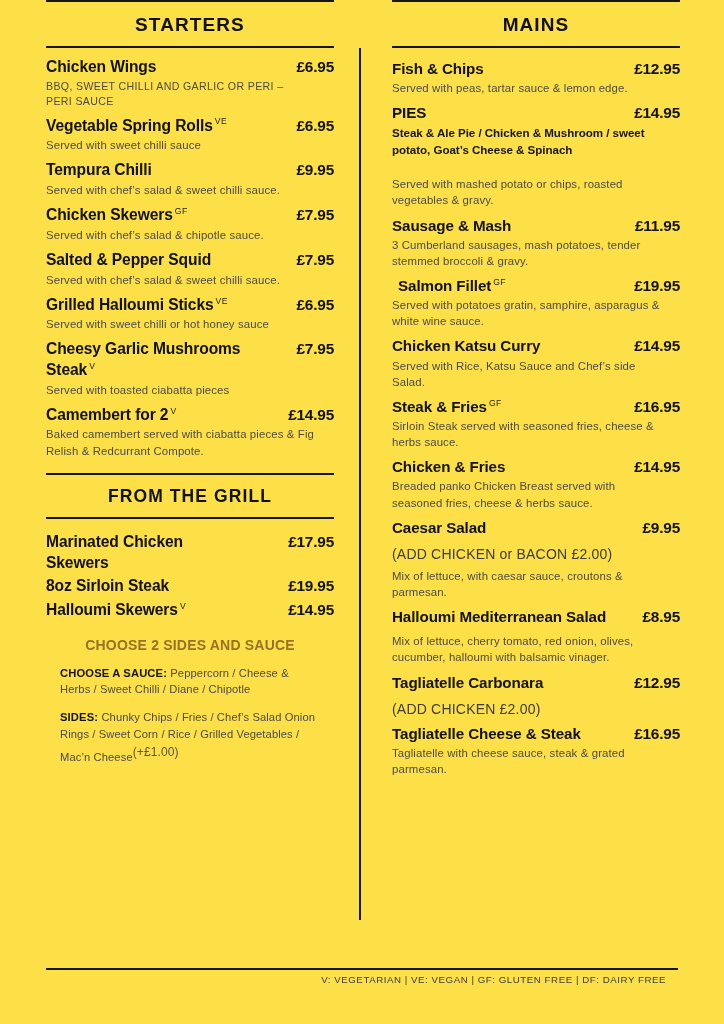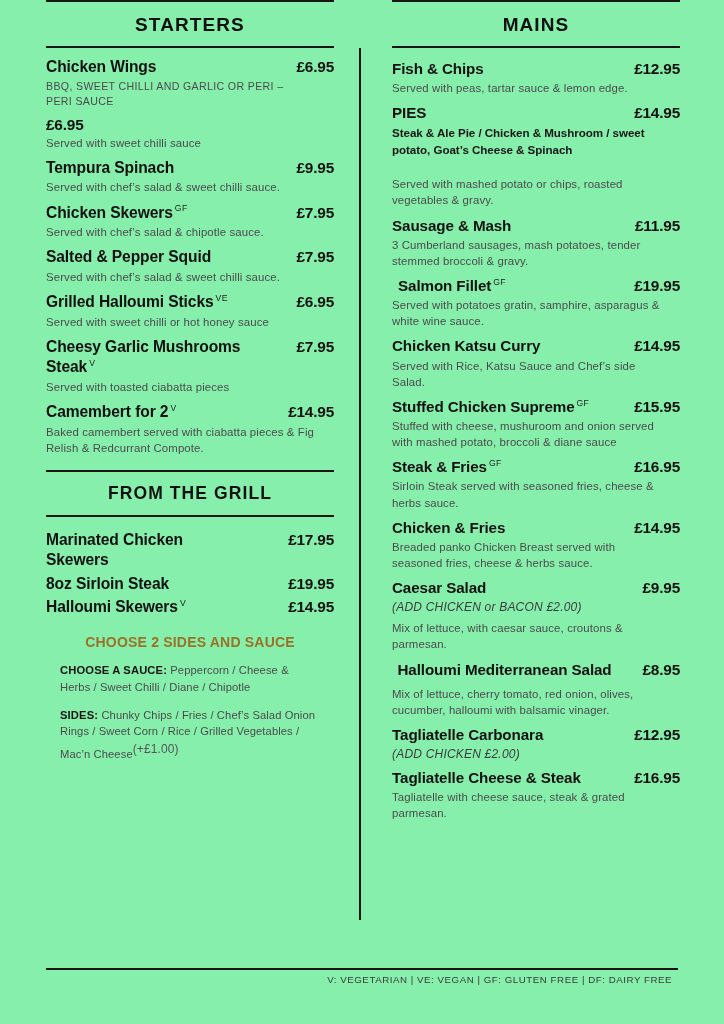--- a/index.html
+++ b/index.html
@@ -12,21 +12,21 @@
     height: 1024px;
     position: relative;
     font-family: "Liberation Sans", sans-serif;
     color: #1a1a1a;
     overflow: hidden;
   }
 
   .page {
     position: absolute;
     inset: 0;
-    background: #86efac;
+    background: #fde047;
   }
 
   
   .col {
     position: absolute;
     top: 0;
   }
   .col-left  { left: 46px;  width: 288px; }
   .col-right { left: 392px; width: 288px; }
 
@@ -118,25 +118,24 @@
   .item-desc.wide { max-width: 276px; }
   .item-desc.bold {
     font-weight: 700;
     color: #161616;
     font-size: 11.6px;
     letter-spacing: -0.05px;
     max-width: 284px;
     margin-top: 2px;
   }
   .item-sub {
-    font-size: 12px;
+    font-size: 14px;
     color: #3d3d3d;
     letter-spacing: 0.2px;
-    margin-top: 2px;
-    font-style: italic;
+    margin-top: 8px;
   }
 
   
   .col-left  .item { margin-bottom: 7px; }
   .col-right .item { margin-bottom: 7px; }
 
   .indent { padding-left: 6px; }
 
   
   .grill-items .item { margin-bottom: 3px; }
@@ -173,21 +172,21 @@
   .footer-rule {
     position: absolute;
     left: 46px;
     top: 968px;
     width: 632px;
     height: 2px;
     background: #161616;
   }
   .footer-key {
     position: absolute;
-    left: 40px;
+    left: 34px;
     top: 974px;
     width: 632px;
     text-align: right;
     font-size: 9.7px;
     letter-spacing: 0.55px;
     color: #3a3a3a;
   }
 </style>
 </head>
 <body>
@@ -208,28 +207,29 @@
         <div class="item">
           <div class="item-row">
             <div class="item-name"><span>Chicken Wings</span></div>
             <div class="item-price">£6.95</div>
           </div>
           <div class="item-desc caps">BBQ, SWEET CHILLI AND GARLIC OR PERI – PERI SAUCE</div>
         </div>
 
         <div class="item">
           <div class="item-row">
+            <div class="item-name"><span>Vegetable Spring Rolls</span><span class="sup">VE</span></div>
             <div class="item-price">£6.95</div>
           </div>
           <div class="item-desc">Served with sweet chilli sauce</div>
         </div>
 
         <div class="item">
           <div class="item-row">
-            <div class="item-name"><span>Tempura Spinach</span></div>
+            <div class="item-name"><span>Tempura Chilli</span></div>
             <div class="item-price">£9.95</div>
           </div>
           <div class="item-desc">Served with chef’s salad &amp; sweet chilli sauce.</div>
         </div>
 
         <div class="item">
           <div class="item-row">
             <div class="item-name"><span>Chicken Skewers</span><span class="sup">GF</span></div>
             <div class="item-price">£7.95</div>
           </div>
@@ -359,27 +359,20 @@
         </div>
 
         <div class="item">
           <div class="item-row">
             <div class="item-name r"><span>Chicken Katsu Curry</span></div>
             <div class="item-price">£14.95</div>
           </div>
           <div class="item-desc wide">Served with Rice, Katsu Sauce and Chef’s side Salad.</div>
         </div>
 
-        <div class="item">
-          <div class="item-row">
-            <div class="item-name r"><span>Stuffed Chicken Supreme</span><span class="sup">GF</span></div>
-            <div class="item-price">£15.95</div>
-          </div>
-          <div class="item-desc wide">Stuffed with cheese, mushuroom and onion served with mashed potato, broccoli &amp; diane sauce</div>
-        </div>
 
         <div class="item">
           <div class="item-row">
             <div class="item-name r"><span>Steak &amp; Fries</span><span class="sup">GF</span></div>
             <div class="item-price">£16.95</div>
           </div>
           <div class="item-desc wide">Sirloin Steak served with seasoned fries, cheese &amp; herbs sauce.</div>
         </div>
 
         <div class="item">
@@ -394,21 +387,21 @@
           <div class="item-row">
             <div class="item-name r"><span>Caesar Salad</span></div>
             <div class="item-price">£9.95</div>
           </div>
           <div class="item-sub">(ADD CHICKEN or BACON £2.00)</div>
           <div class="item-desc wide" style="margin-top:6px;">Mix of lettuce, with caesar sauce, croutons &amp; parmesan.</div>
         </div>
 
         <div class="item">
           <div class="item-row">
-            <div class="item-name r" style="max-width:225px;text-align:center;"><span>Halloumi Mediterranean Salad</span></div>
+            <div class="item-name r" style="max-width:225px;"><span>Halloumi Mediterranean Salad</span></div>
             <div class="item-price">£8.95</div>
           </div>
           <div class="item-desc wide" style="margin-top:6px;">Mix of lettuce, cherry tomato, red onion, olives, cucumber, halloumi with balsamic vinager.</div>
         </div>
 
         <div class="item">
           <div class="item-row">
             <div class="item-name r"><span>Tagliatelle Carbonara</span></div>
             <div class="item-price">£12.95</div>
           </div>

